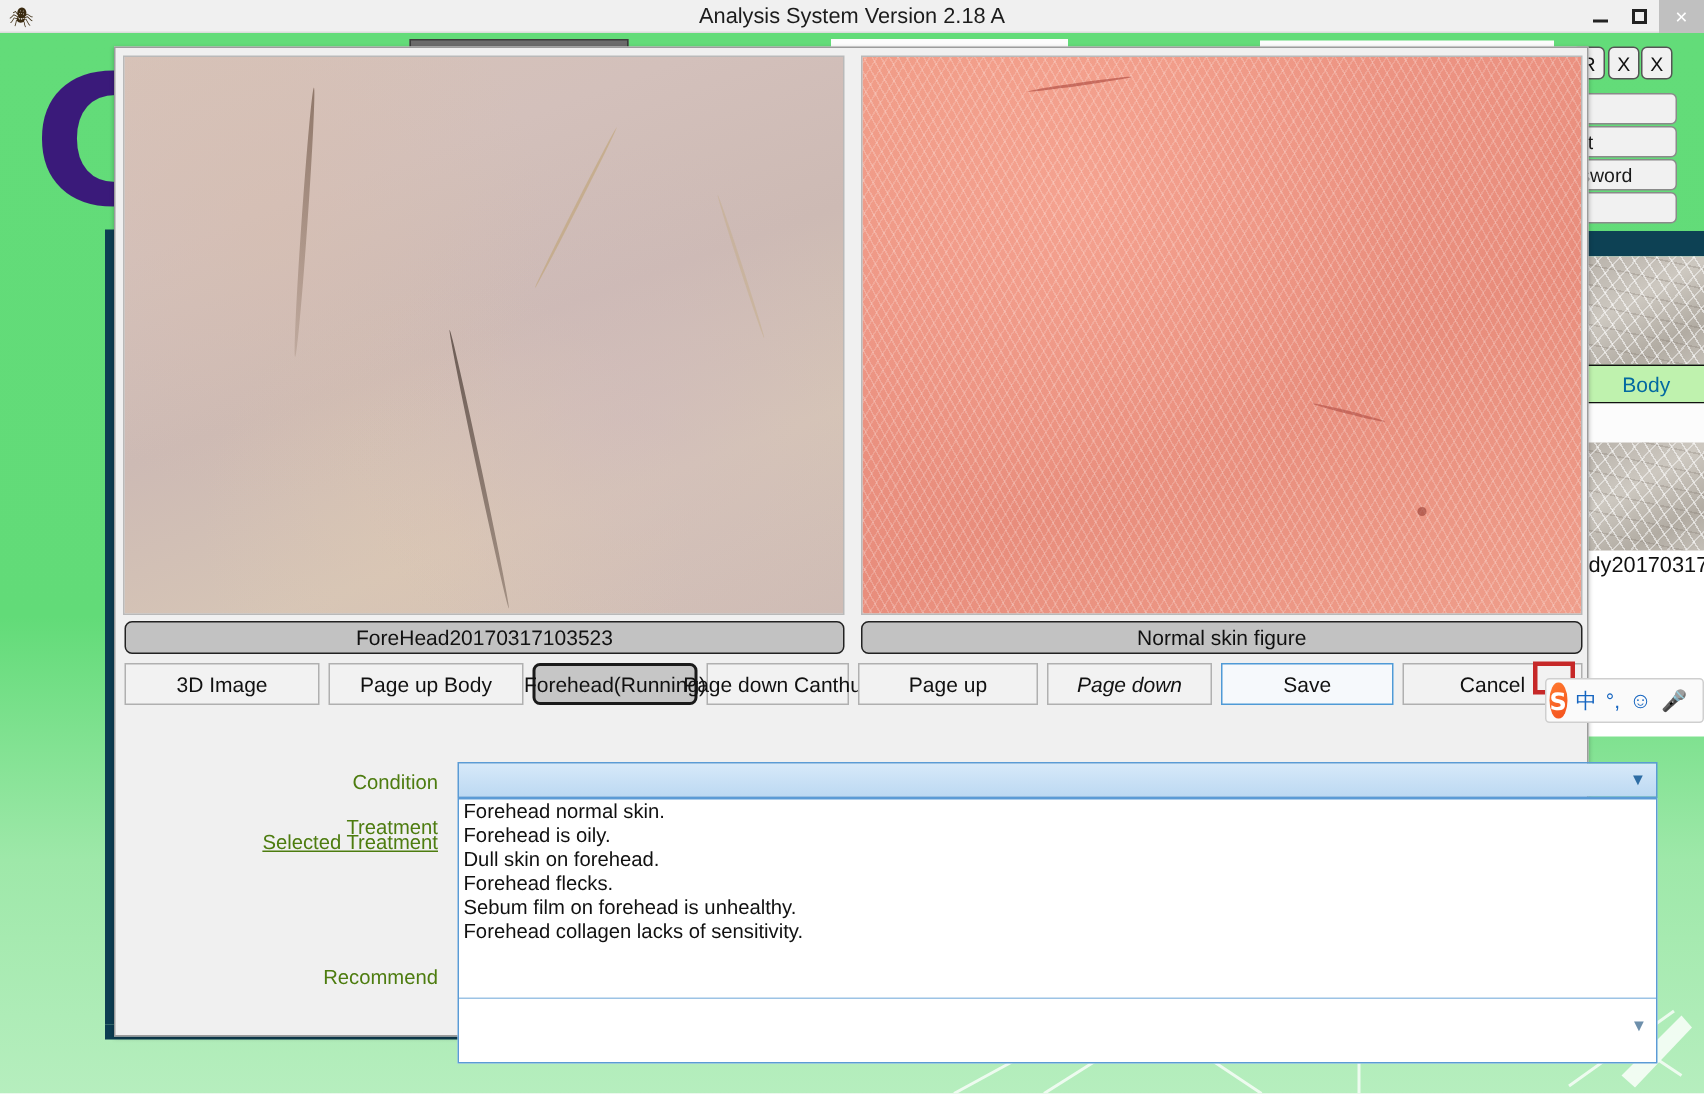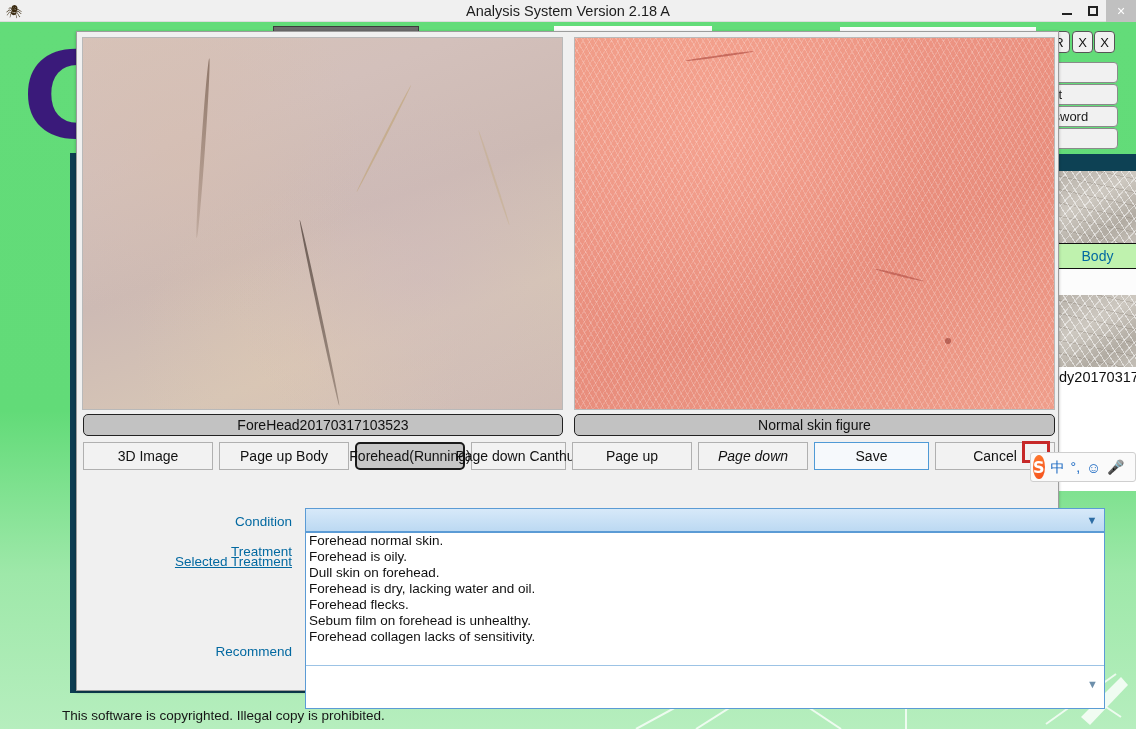--- a/index.html
+++ b/index.html
@@ -138,21 +138,21 @@
     height: 28px; background: #f2f2f2; border: 1px solid #b0b0b0;
     font-size: 14px; color: #111; display: flex; align-items: center; justify-content: center;
     margin-right: 6px; white-space: nowrap; overflow: visible; text-align: center;
   }
   .dbtn.active {
     background: #c6c6c6; border: 2px solid #1a1a1a; border-radius: 5px;
   }
   .dbtn.focus { border: 1px solid #4f9ad6; background: #f6f9fc; }
 
   .field-label {
-    position: absolute; font-size: 13.5px; color: #0369a1; text-align: right;
+    position: absolute; font-size: 13.5px; color: #4d7c0f; text-align: right;
   }
   .combo {
     position: absolute; left: 228px; top: 476px; width: 800px; height: 24px;
     background: linear-gradient(180deg,#d7e9f9,#bcd9f2);
     border: 1px solid #5b9bd5;
   }
   .combo-arrow {
     position: absolute; right: 6px; top: 5px; width: 12px; height: 12px;
     display: flex; align-items: center; justify-content: center;
     color: #2e6da4; font-size: 11px;
@@ -222,21 +222,20 @@
         <path d="M330 0 L330 60"></path>
           <path d="M470 55 L540 5"></path>
           <path d="M488 10 L545 48"></path>
       </g>
       <path d="M505 48 L545 8 L552 16 L514 56 Z" fill="#ffffff" opacity=".95"></path>
     </svg>
 
     <div class="teal-vert"></div>
     <div class="teal-horiz"></div>
     <div class="teal-horiz2"></div>
-    <div class="copyright">This software is copyrighted. Illegal copy is prohibited.</div>
 
     <div class="bg-bar" style="left:273px;top:4px;width:146px;height:9px;"></div>
     <div class="bg-white" style="left:554px;top:4px;width:158px;height:8px;"></div>
     <div class="bg-white" style="left:840px;top:5px;width:196px;height:7px;"></div>
 
     <div class="bg-sm-btn" style="left:1048px;top:9px;width:22px;height:22px;">R</div>
     <div class="bg-sm-btn" style="left:1072px;top:9px;width:21px;height:22px;">X</div>
     <div class="bg-sm-btn" style="left:1094px;top:9px;width:21px;height:22px;">X</div>
 
     <div class="bg-btn" style="left:1040px;top:40px;width:78px;height:21px;"></div>
@@ -291,21 +290,20 @@
 
     <div class="combo">
       <span style="padding-left:4px;font-size:13.5px;line-height:22px;display:block;"></span>
       <span class="combo-arrow">▼</span>
     </div>
 
     <div class="dropdown">
       <div class="dd-item">Forehead normal skin.</div>
       <div class="dd-item">Forehead is oily.</div>
       <div class="dd-item">Dull skin on forehead.</div>
-      <div class="dd-item">Forehead is dry, lacking water and oil.</div>
       <div class="dd-item">Forehead flecks.</div>
       <div class="dd-item">Sebum film on forehead is unhealthy.</div>
       <div class="dd-item">Forehead collagen lacks of sensitivity.</div>
       <div class="dd-divider"></div>
       <div class="dd-scroll">▼</div>
     </div>
   </div>
 
   <div class="ime-red-sq"></div>
   <div class="ime">

